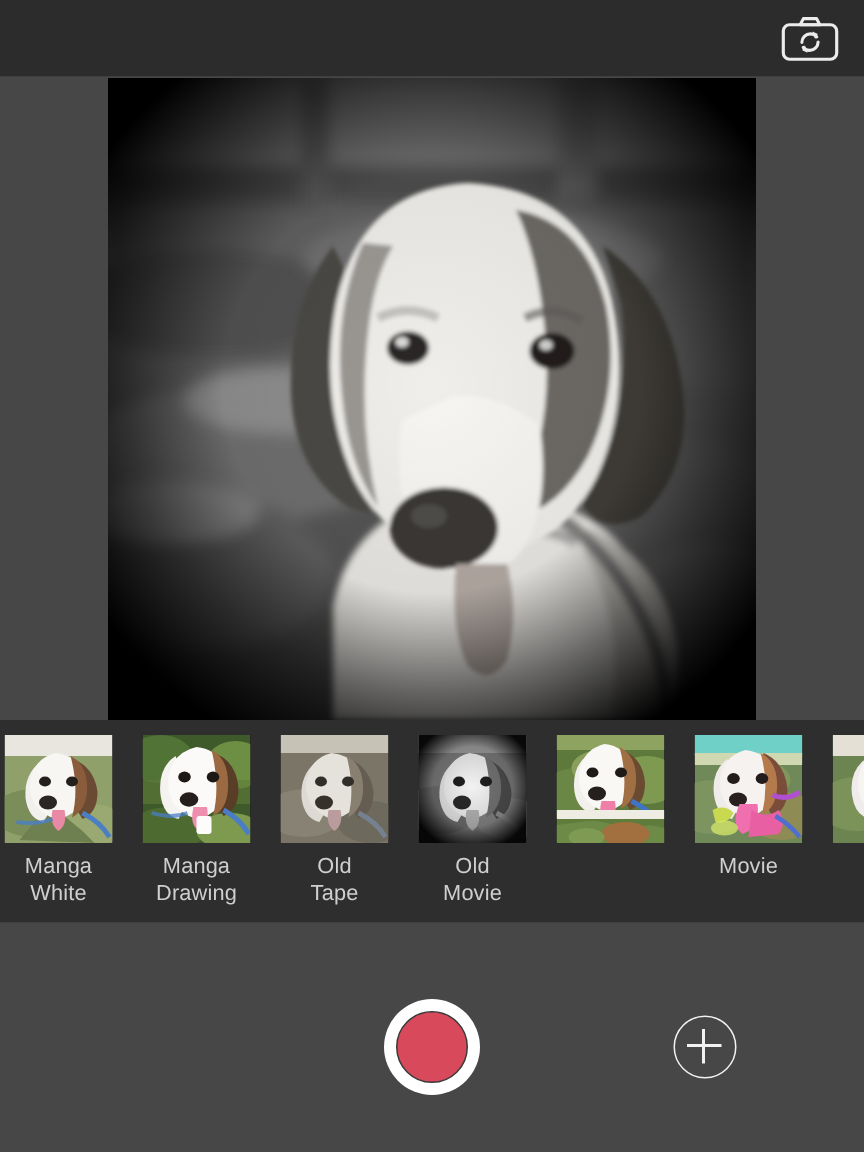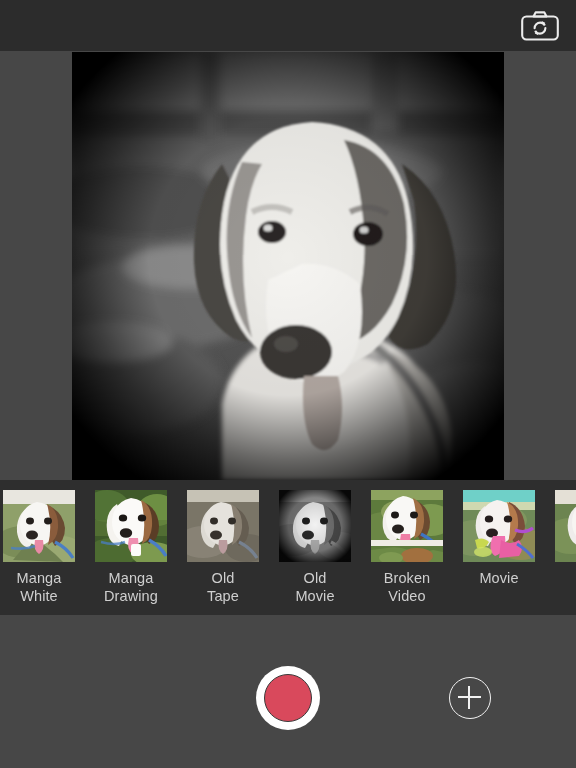--- a/index.html
+++ b/index.html
@@ -354,22 +354,20 @@
             <ellipse cx="27" cy="39" rx="6" ry="4.6" fill="#25201d"></ellipse>
             <path d="M30 44 Q27 56 34 60 Q41 56 39 44 Z" fill="#ef7fa6"></path>
             <path d="M50 44 Q62 50 70 60" stroke="#3f74c4" stroke-width="3.4" fill="none"></path>
             <rect x="0" y="50" width="72" height="6" fill="#efece4"></rect>
             <rect x="0" y="56" width="72" height="16" fill="#5f7c3d"></rect>
             <path d="M16 58 Q26 56 38 60 Q50 64 62 60 L72 62 L72 72 L0 72 L0 60 Z" fill="#6d8a46"></path>
             <ellipse cx="46" cy="66" rx="16" ry="8" fill="#a2703f"></ellipse>
             <ellipse cx="20" cy="68" rx="12" ry="6" fill="#7f9a52"></ellipse>
           </svg>
         </div>
-        <div class="filter-label">Broken
-Video</div>
       </div>
 
       <div class="filter-item">
         <div class="filter-thumb">
           <svg viewBox="0 0 72 72">
             <rect width="72" height="72" fill="#6f8a58"></rect>
             <rect y="0" width="72" height="14" fill="#6fd0c8"></rect>
             <rect y="12" width="72" height="8" fill="#cfd8b0"></rect>
             <ellipse cx="12" cy="48" rx="26" ry="18" fill="#7d9460"></ellipse>
             <ellipse cx="58" cy="54" rx="24" ry="16" fill="#8f8b55"></ellipse>

